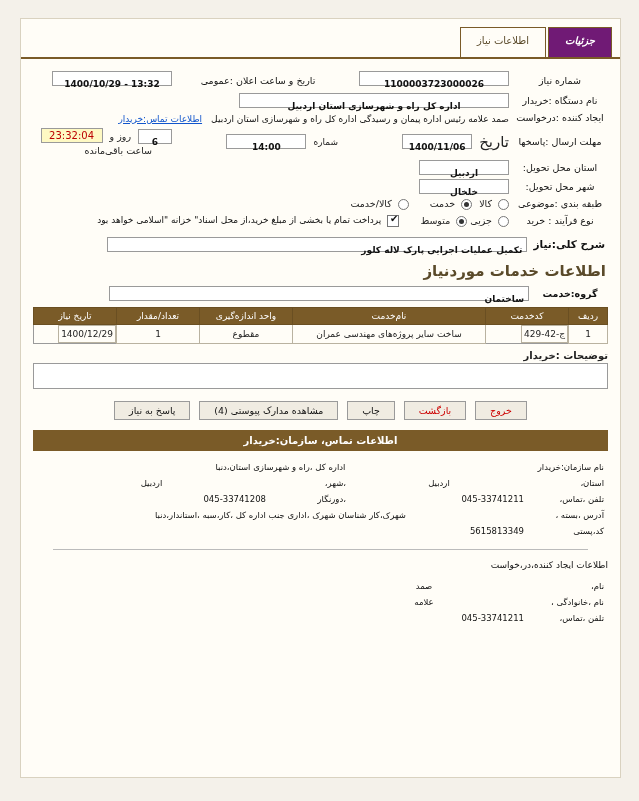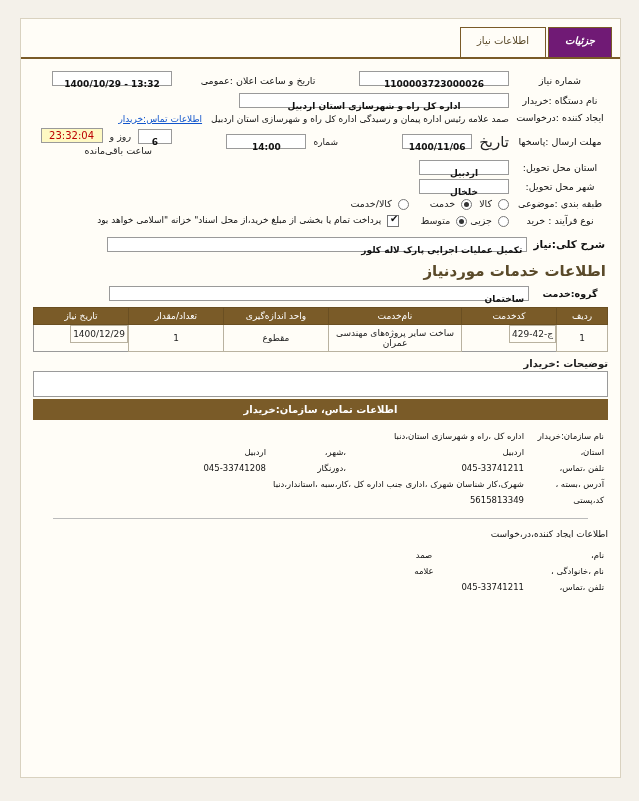--- a/index.html
+++ b/index.html
@@ -109,21 +109,21 @@
   .sec-title{
     font-weight:bold;font-size:15px;color:#5a4a2a;margin:8px 2px 4px 0;text-align:right;
   }
   .bold{font-weight:bold;}
   .grid{
     width:100%;border-collapse:collapse;margin-top:4px;
     border:1px solid #9a9a9a;
   }
   .grid th{
     background:#7a5b28;color:#fff;font-size:9px;font-weight:normal;
-    border:1px solid #6a4f22;padding:3px 12px;text-align:center;
+    border:1px solid #6a4f22;padding:3px 6px;text-align:center;
   }
   .grid td{
     border:1px solid #b9b2a0;padding:3px 2px;text-align:center;font-size:9px;background:#fffdf7;
   }
   .descbox{
     border:1px solid #9a9a9a;background:#fff;height:24px;margin-top:2px;
   }
   .btnrow{
     text-align:center;margin:12px 0 10px 0;
   }
@@ -132,21 +132,21 @@
     padding:3px 14px;font-size:9.5px;margin:0 3px;cursor:pointer;color:#111;
   }
   .btn.red{color:#c00;}
   .panel-head{
     background:#7a5b28;color:#fff;text-align:center;font-size:10px;font-weight:bold;
     padding:5px 0;margin-top:2px;
   }
   table.contact{width:100%;border-collapse:collapse;margin-top:8px;}
   table.contact td{font-size:8.5px;padding:3px 4px;vertical-align:top;color:#111;}
   table.contact td.k{width:72px;text-align:right;white-space:nowrap;}
-  table.contact td.v{text-align:right;}
+  table.contact td.v{text-align:center;}
   .hr{border-top:1px solid #bbb;margin:10px 20px;}
   .small-title{font-size:9px;text-align:right;margin:6px 0 4px 0;color:#111;}
   .ltr{direction:ltr;display:inline-block;}
 </style>
 </head>
 <body>
 
 <div class="watermark">تدارکات</div>
 
 <div class="page">
@@ -292,20 +292,27 @@
           <td class="ltr">1400/12/29</td>
         </tr>
       </tbody>
     </table>
 
     <div style="margin-top:6px">
       <div class="bold" style="font-size:10px;text-align:right">توضیحات :خریدار</div>
       <div class="descbox"></div>
     </div>
 
+    <div class="btnrow">
+      <span class="btn red">خروج</span>
+      <span class="btn red">بازگشت</span>
+      <span class="btn">چاپ</span>
+      <span class="btn">مشاهده مدارک پیوستی (4)</span>
+      <span class="btn">پاسخ به نیاز</span>
+    </div>
 
     <div class="panel-head">اطلاعات تماس، سازمان:خریدار</div>
 
     <table class="contact">
       <tbody>
           <tr>
         <td class="k">نام سازمان:خریدار</td>
         <td class="v" colspan="3">اداره کل ،راه و شهرسازی استان،دنبا</td>
       </tr>
       <tr>

